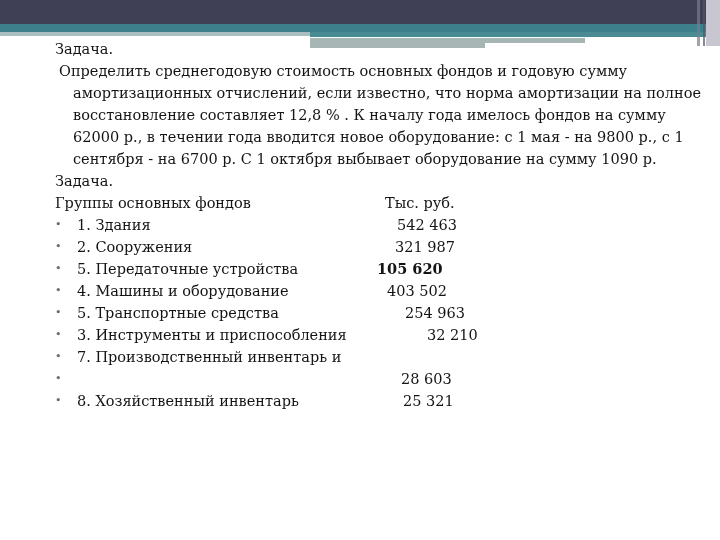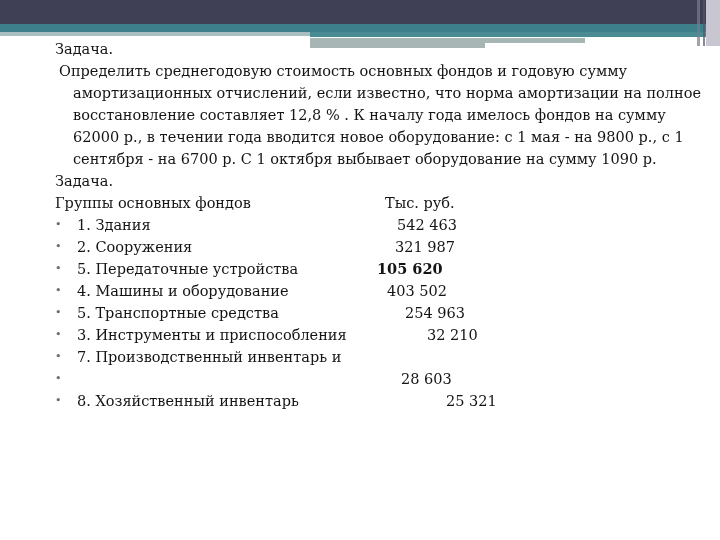--- a/index.html
+++ b/index.html
@@ -92,17 +92,17 @@
     <span class="item-label">7. Производственный инвентарь и</span>
     <span class="item-val" style="left:346px;"></span>
   </div>
   <div class="row">
     <span class="bullet">•</span>
     <span class="item-val" style="left:346px;">28 603</span>
   </div>
   <div class="row">
     <span class="bullet">•</span>
     <span class="item-label">8. Хозяйственный инвентарь</span>
-    <span class="item-val" style="left:348px;margin-left:43px;">25 321</span>
+    <span class="item-val" style="left:348px;">25 321</span>
   </div>
 
   <div class="gap"></div>
 </div>
 
 </body></html>

